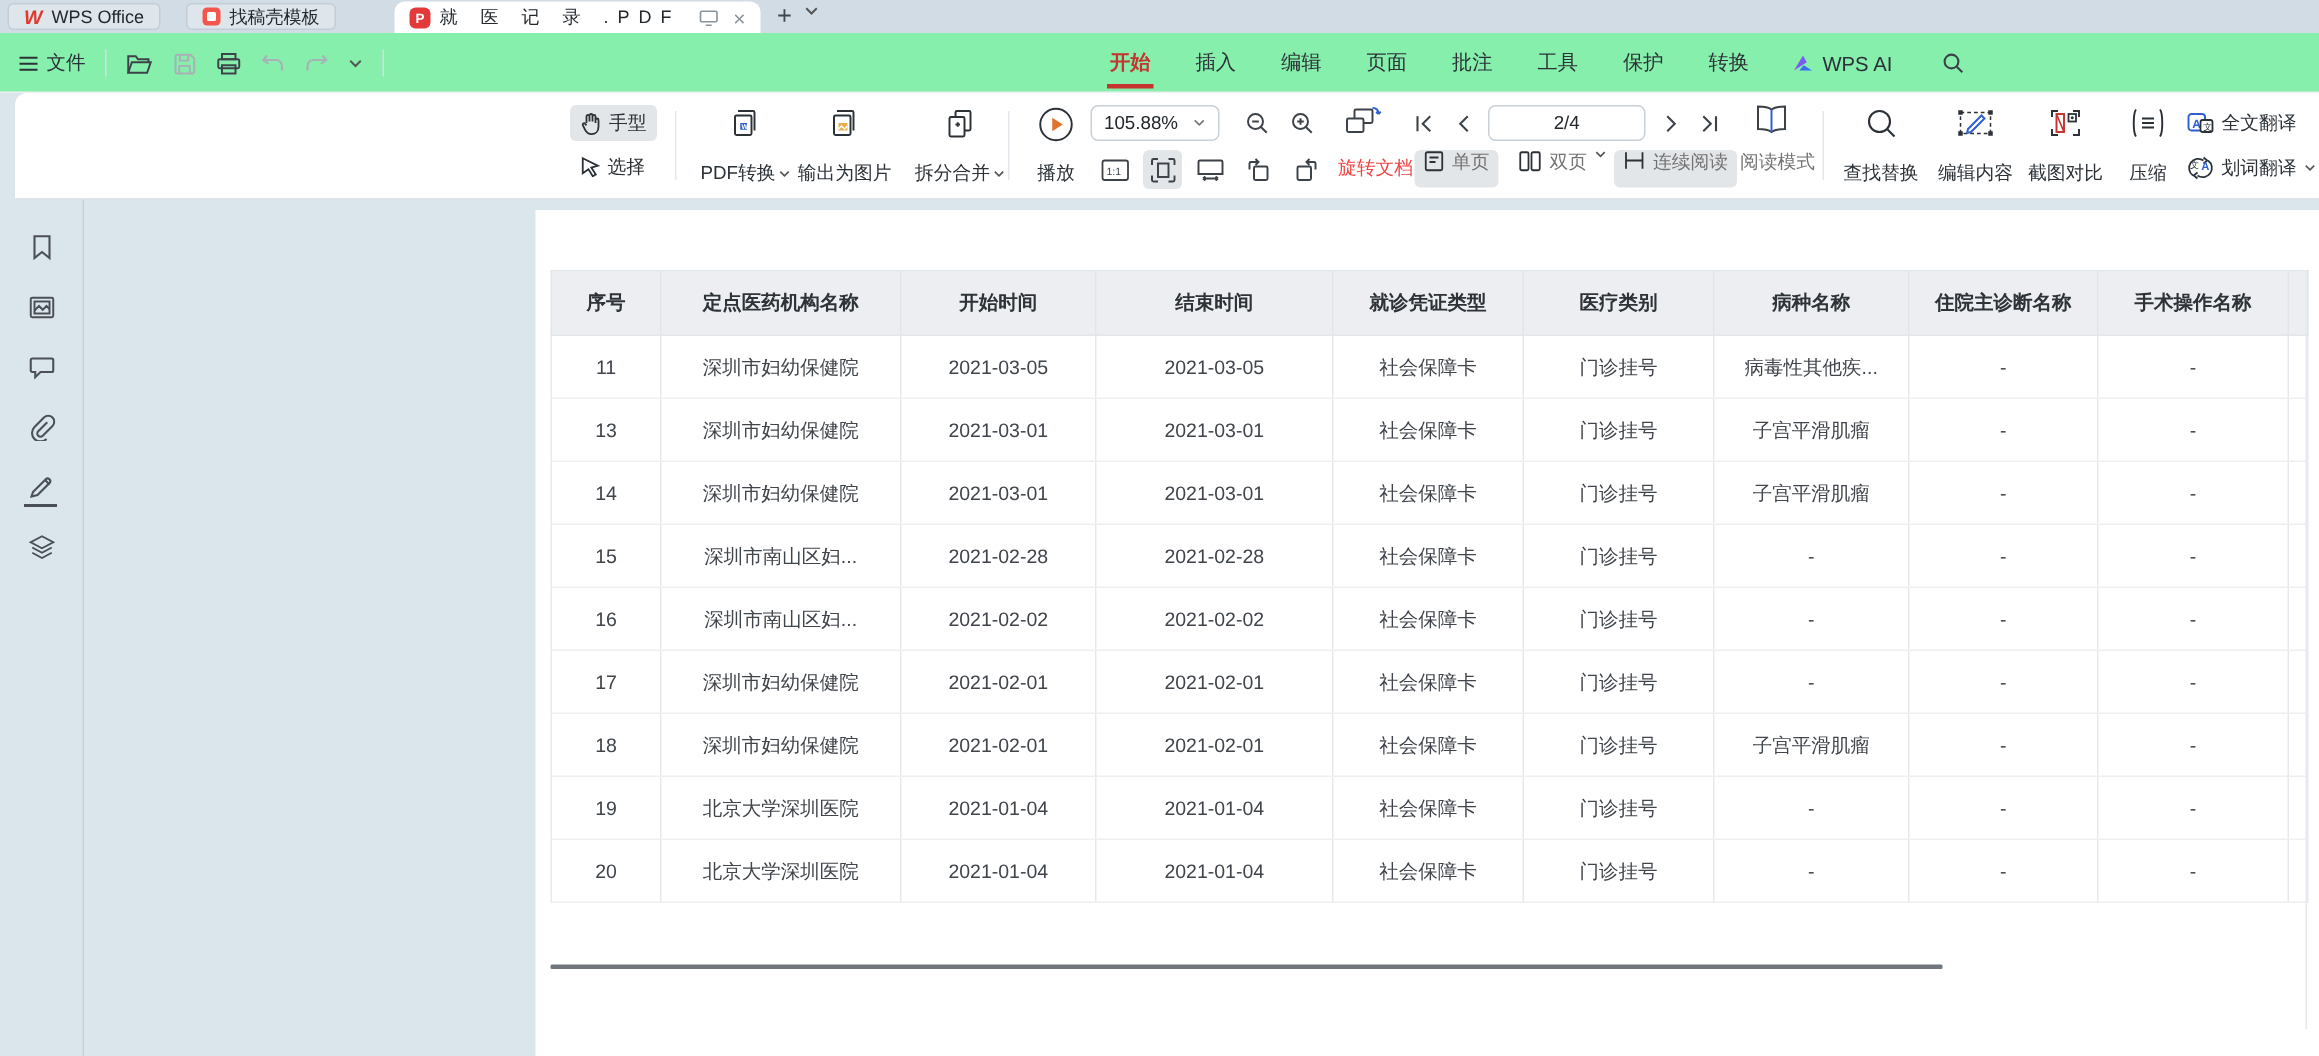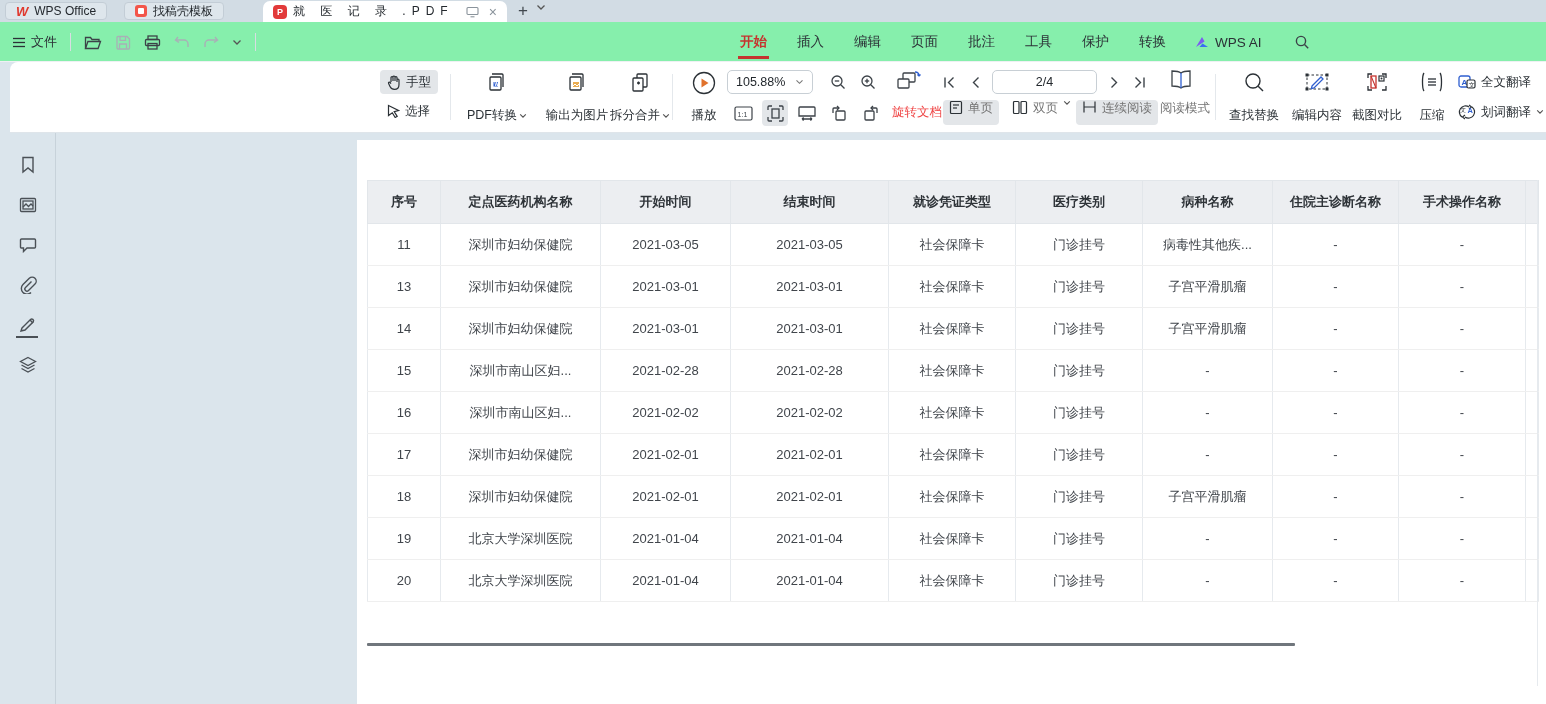--- a/index.html
+++ b/index.html
@@ -218,21 +218,21 @@
             <text x="9.4" y="15.9" font-size="4.5" fill="#fff" stroke="none" font-weight="bold">W</text>
           </svg>
         <span class="lbl">
           <span>PDF转换</span>
           <svg class="ic" width="8" height="6" viewBox="0 0 10 7" fill="none" stroke="#555" stroke-width="1.4">
               <path d="M1.5 1.5l3.5 3.5 3.5-3.5"></path>
             </svg>
         </span>
       </div>
 
-      <div class="bigbtn" style="left:527px; width:80px;">
+      <div class="bigbtn" style="left:513px; width:80px;">
         <svg class="ic" width="24" height="24" viewBox="0 0 24 24" fill="none" stroke="#2b3136" stroke-width="1.3">
             <path d="M7 4h10a1 1 0 011 1v12"></path>
             <rect x="5" y="7" width="11" height="13" rx="1"></rect>
             <rect x="8" y="12" width="6" height="5" fill="#e8a33d" stroke="none" opacity="0.9"></rect>
             <path d="M8 16l2-2 2 2 2-2" stroke="#fff" stroke-width="1"></path>
           </svg>
         <span class="lbl">
             <span>输出为图片</span>
           </span>
       </div>

